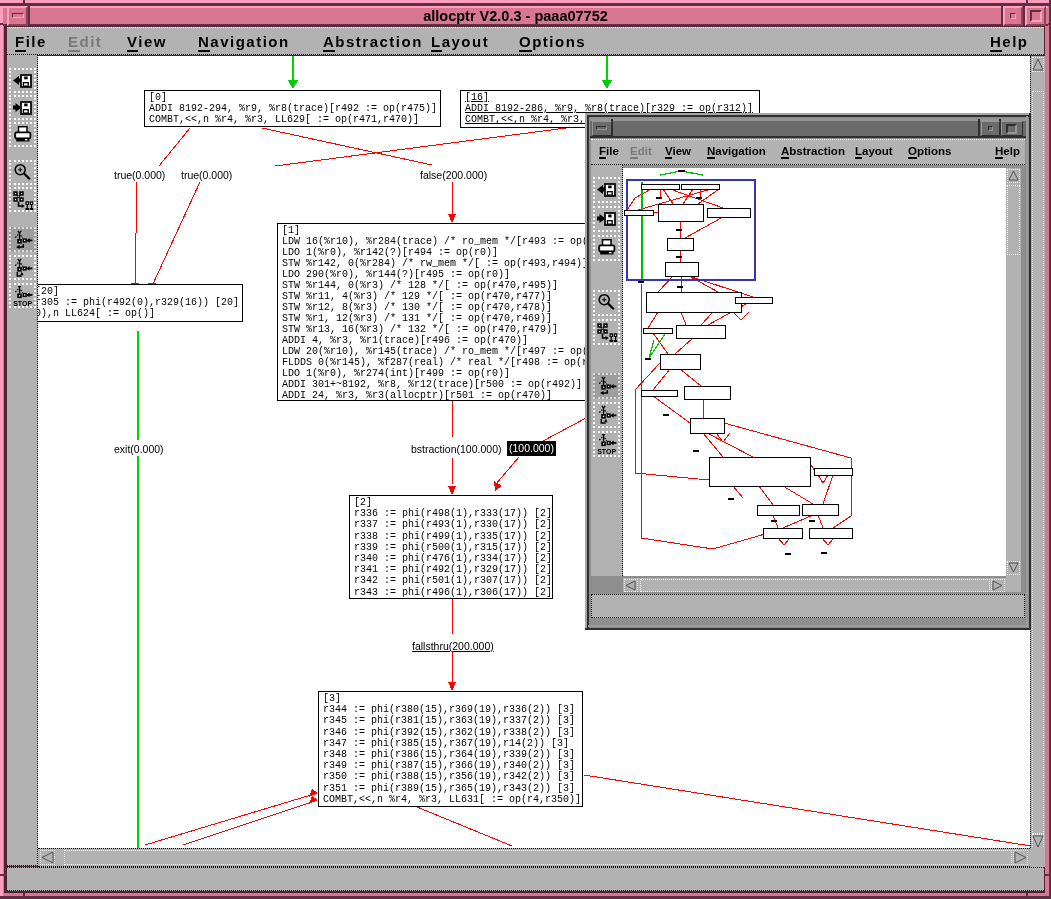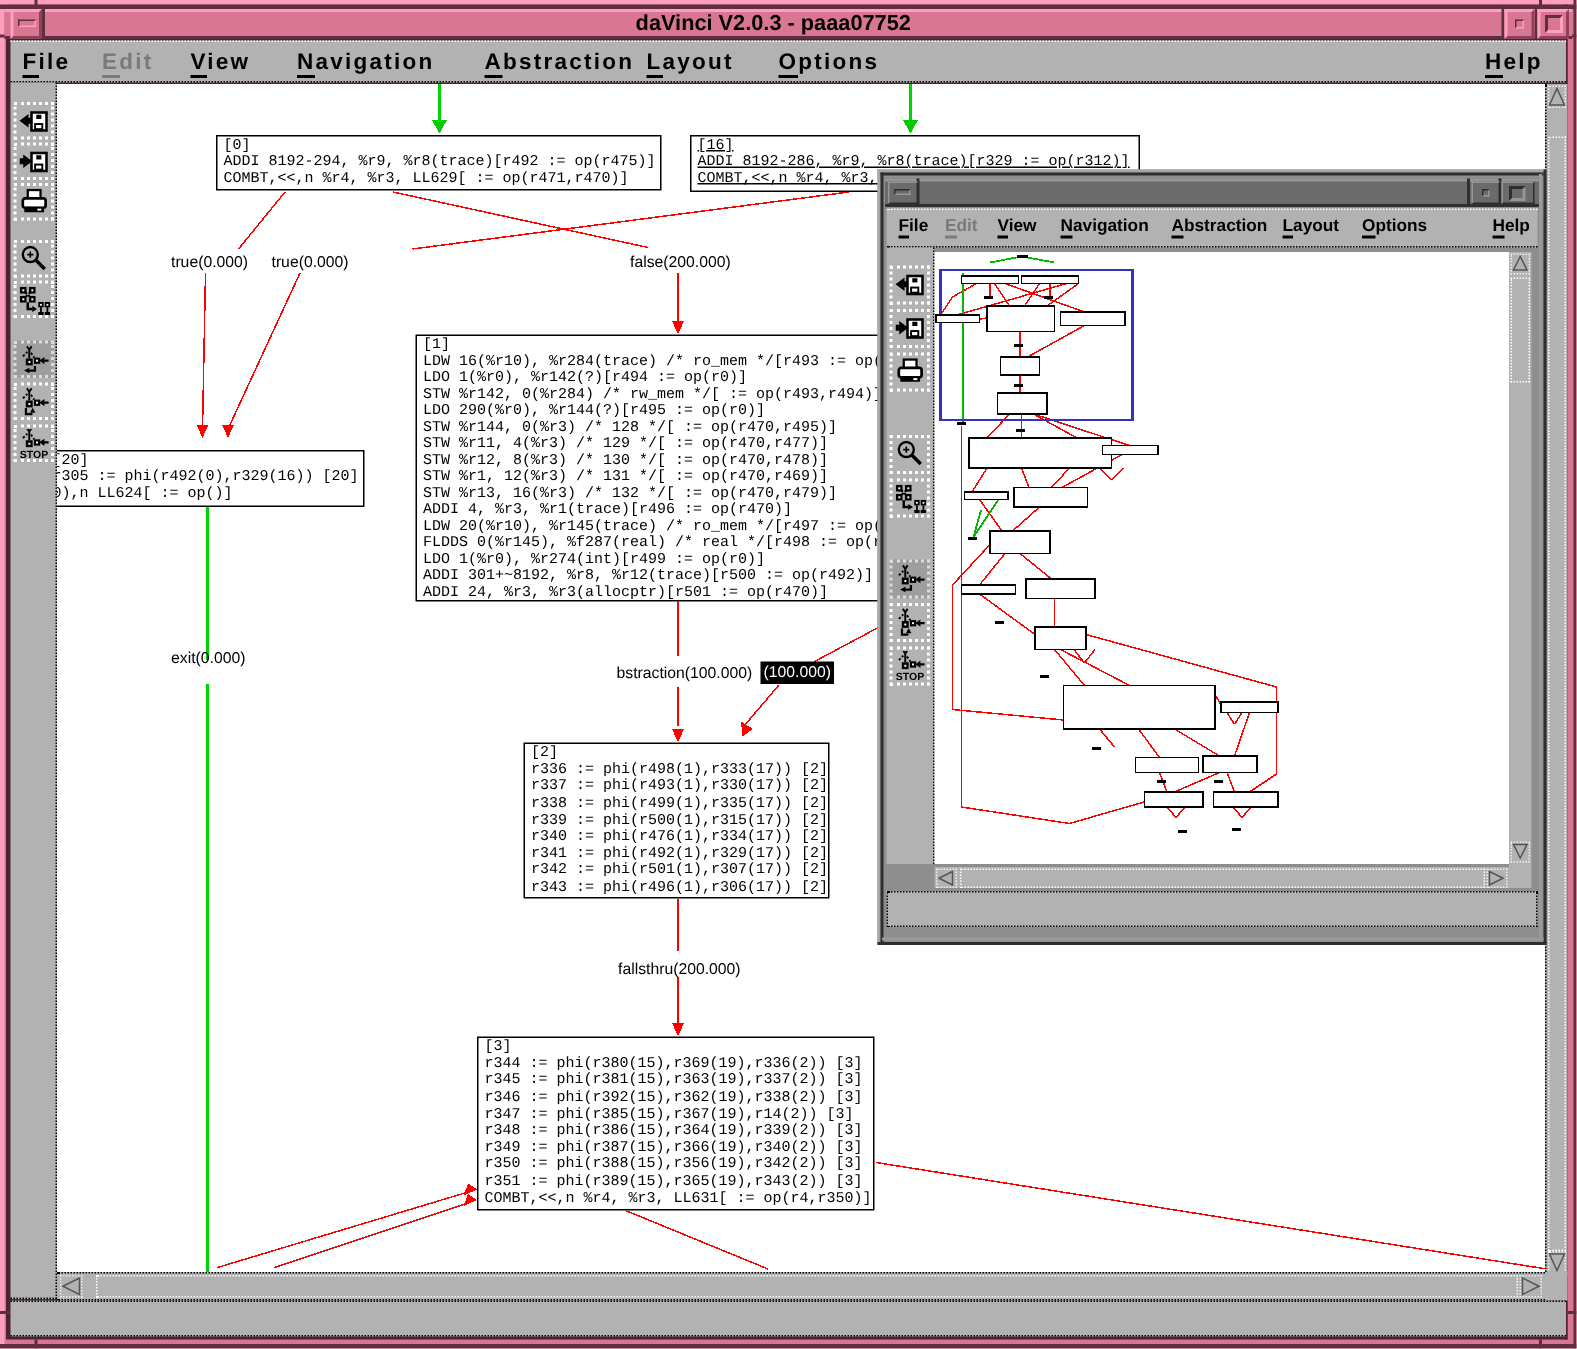--- a/index.html
+++ b/index.html
@@ -34,21 +34,21 @@
 <div class="abs" style="left:1026px;top:893px;width:2px;height:6px;background:#5f2e40;"></div>
 <div class="abs" style="left:0;top:874px;width:7px;height:2px;background:#5f2e40;"></div>
 <div class="abs" style="left:1044px;top:874px;width:7px;height:2px;background:#5f2e40;"></div>
 
 <div class="abs" style="left:3px;top:6px;width:1045px;height:20px;background:#d97792;"></div>
 <div class="abs" style="left:3px;top:6px;width:1045px;height:2px;background:#ff9fc0;"></div>
 <div class="abs" style="left:3px;top:24px;width:1045px;height:2px;background:#5f2e40;"></div>
 <div class="abs" style="left:28px;top:6px;width:2px;height:20px;background:#5f2e40;"></div>
 <div class="abs" style="left:1001px;top:6px;width:2px;height:20px;background:#5f2e40;"></div>
 <div class="abs" style="left:1023px;top:6px;width:2px;height:20px;background:#5f2e40;"></div>
-<div id="title-main" class="abs" style="left:28px;top:8px;width:975px;text-align:center;font-weight:bold;font-size:14.5px;color:#000;">daVinci V2.0.3 - paaa07752</div>
+<div id="title-main" class="abs" style="left:28px;top:8px;width:975px;text-align:center;font-weight:bold;font-size:14.5px;color:#000;">allocptr V2.0.3 - paaa07752</div>
 
 <div class="abs" style="left:7px;top:6px;width:21px;height:20px;background:#d97792;border-top:2px solid #ff9fc0;border-left:2px solid #ff9fc0;border-right:2px solid #8c4258;border-bottom:2px solid #8c4258;box-sizing:border-box;"></div>
 <div class="abs" style="left:12px;top:13px;width:12px;height:5px;background:#d97792;border-top:1px solid #5f2e40;border-left:1px solid #5f2e40;border-right:1px solid #ff9fc0;border-bottom:1px solid #ff9fc0;box-sizing:border-box;"></div>
 
 <div class="abs" style="left:1003px;top:6px;width:20px;height:20px;background:#d97792;border-top:2px solid #ff9fc0;border-left:2px solid #ff9fc0;border-right:2px solid #8c4258;border-bottom:2px solid #8c4258;box-sizing:border-box;"></div>
 <div class="abs" style="left:1010px;top:13px;width:6px;height:6px;background:#d97792;border-top:1px solid #5f2e40;border-left:1px solid #5f2e40;border-right:1px solid #ff9fc0;border-bottom:1px solid #ff9fc0;box-sizing:border-box;"></div>
 
 <div class="abs" style="left:1025px;top:6px;width:21px;height:20px;background:#d97792;border-top:2px solid #ff9fc0;border-left:2px solid #ff9fc0;border-right:2px solid #8c4258;border-bottom:2px solid #8c4258;box-sizing:border-box;"></div>
 <div class="abs" style="left:1030px;top:10px;width:12px;height:12px;background:#d97792;border-top:2px solid #5f2e40;border-left:2px solid #5f2e40;border-right:2px solid #ff9fc0;border-bottom:2px solid #ff9fc0;box-sizing:border-box;"></div>
 
@@ -228,21 +228,21 @@
       <polygon points="255,33 250,24 260,24"></polygon>
       <polygon points="569,33 564,24 574,24"></polygon>
     </g>
   </svg>
   <div class="node abs" style="left:106px;top:34px;width:297px;height:37px;padding:1px 0 0 4px;">[0]
 ADDI 8192-294, %r9, %r8(trace)[r492 := op(r475)]
 COMBT,&lt;&lt;,n %r4, %r3, LL629[ := op(r471,r470)]</div>
   <div class="node abs" style="left:422px;top:34px;width:300px;height:38px;padding:1px 0 0 4px;text-decoration:underline;">[16]
 ADDI 8192-286, %r9, %r8(trace)[r329 := op(r312)]
 COMBT,&lt;&lt;,n %r4, %r3, LL630[ := op(r326,r325)]</div>
-  <div class="node abs" style="left:-8px;top:244px;width:213px;height:38px;padding:1px 12px 0 4px;">[20]
+  <div class="node abs" style="left:-8px;top:228px;width:213px;height:38px;padding:1px 12px 0 4px;">[20]
 r305 := phi(r492(0),r329(16)) [20]
 0),n LL624[ := op()]</div>
   <div class="node abs" style="left:239px;top:167px;width:360px;height:178px;padding:1px 0 0 4px;line-height:11px;">[1]
 LDW 16(%r10), %r284(trace) /* ro_mem */[r493 := op(r492)]
 LDO 1(%r0), %r142(?)[r494 := op(r0)]
 STW %r142, 0(%r284) /* rw_mem */[ := op(r493,r494)]
 LDO 290(%r0), %r144(?)[r495 := op(r0)]
 STW %r144, 0(%r3) /* 128 */[ := op(r470,r495)]
 STW %r11, 4(%r3) /* 129 */[ := op(r470,r477)]
 STW %r12, 8(%r3) /* 130 */[ := op(r470,r478)]
@@ -269,24 +269,24 @@
 r346 := phi(r392(15),r362(19),r338(2)) [3]
 r347 := phi(r385(15),r367(19),r14(2)) [3]
 r348 := phi(r386(15),r364(19),r339(2)) [3]
 r349 := phi(r387(15),r366(19),r340(2)) [3]
 r350 := phi(r388(15),r356(19),r342(2)) [3]
 r351 := phi(r389(15),r365(19),r343(2)) [3]
 COMBT,&lt;&lt;,n %r4, %r3, LL631[ := op(r4,r350)]</div>
   <div class="elabel abs" style="left:76px;top:113px;">true(0.000)</div>
   <div class="elabel abs" style="left:143px;top:113px;">true(0.000)</div>
   <div class="elabel abs" style="left:382px;top:113px;">false(200.000)</div>
-  <div class="elabel abs" style="left:76px;top:377px;">exit(0.000)</div>
+  <div class="elabel abs" style="left:76px;top:387px;">exit(0.000)</div>
   <div class="elabel abs" style="left:373px;top:387px;">bstraction(100.000)</div>
   <div class="elabel abs" style="left:469px;top:385px;background:#000;color:#fff;padding:1px 2px 2px 2px;">(100.000)</div>
-  <div class="elabel abs" style="left:374px;top:584px;">fallsthru(200.000)</div>
+  <div class="elabel abs" style="left:374px;top:584px;text-decoration:underline;">fallsthru(200.000)</div>
 </div>
 
 <div class="abs" style="left:1030px;top:56px;width:15px;height:794px;background:#b2b2b2;border-left:1px dotted #000;box-sizing:border-box;"></div>
 <div class="abs" style="left:1032px;top:57px;width:12px;height:15px;background:#b2b2b2;border:1px dotted #eee;box-sizing:border-box;"></div>
 <svg class="abs" style="left:1032px;top:58px;" width="12" height="13">
     <polygon points="6,1 11,12 1,12" fill="#b2b2b2" stroke="#555" stroke-width="1"></polygon>
   </svg>
 <div class="abs" style="left:1032px;top:91px;width:12px;height:743px;background:#b2b2b2;border:1px dotted #fdfdfd;box-sizing:border-box;"></div>
 <div class="abs" style="left:1032px;top:834px;width:12px;height:15px;background:#b2b2b2;border:1px dotted #eee;box-sizing:border-box;"></div>
 <svg class="abs" style="left:1032px;top:835px;" width="12" height="13">

